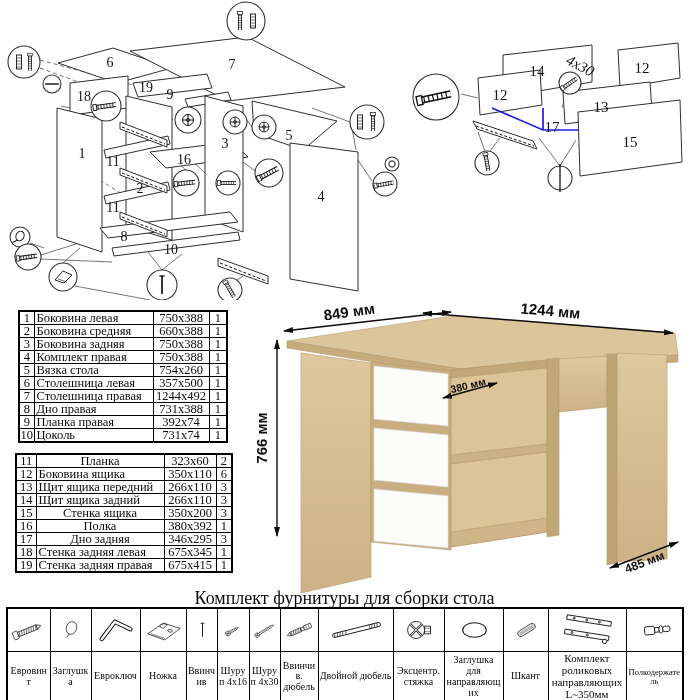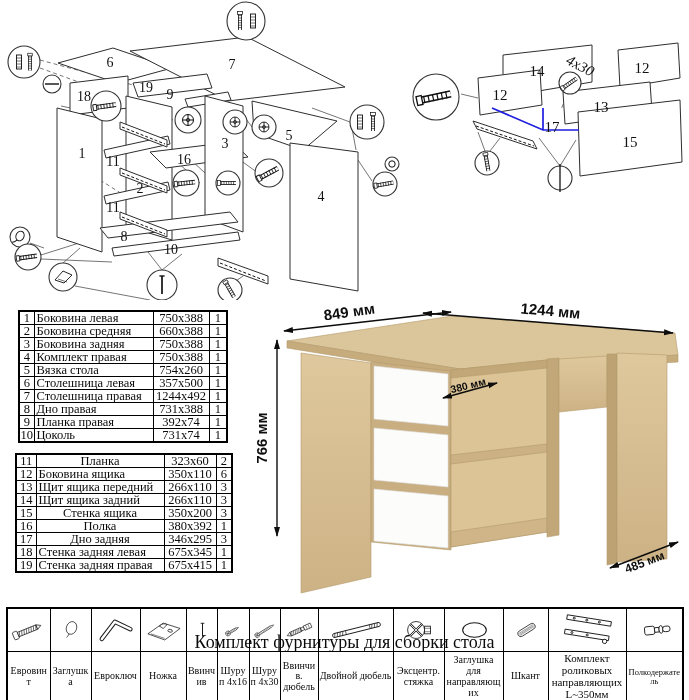--- a/index.html
+++ b/index.html
@@ -10,21 +10,21 @@
   
   .ptable{border-collapse:collapse;border:2px solid #000;table-layout:fixed;}
   .ptable td{border:1px solid #000;height:12px;line-height:12px;font-size:12.5px;
              padding:0 2px;white-space:nowrap;overflow:hidden;}
   .ptable td.c{text-align:center;padding:0;}
   #parts2 tr:nth-child(1) td:nth-child(2),
   #parts2 tr:nth-child(5) td:nth-child(2),
   #parts2 tr:nth-child(6) td:nth-child(2),
   #parts2 tr:nth-child(7) td:nth-child(2){text-align:center;}
   
-  #hw-title{left:0;top:588px;width:689px;text-align:center;font-size:18px;margin-top:44px;}
+  #hw-title{left:0;top:588px;width:689px;text-align:center;font-size:18px;}
   #hwtable{border-collapse:collapse;border:2px solid #000;table-layout:fixed;}
   #hwtable td{border:1px solid #000;text-align:center;vertical-align:middle;padding:0;}
   #hwtable .icell{height:42px;}
   #hwtable .lcell{height:24px;font-size:10px;line-height:1.08;padding:1px;
                   word-wrap:break-word;}
   #hwtable .qcell{height:18px;font-size:14.5px;}
   .hwicon{margin:0 auto;}
   
   .panel{fill:#fff;stroke:#2e2e2e;stroke-width:1;}
   .thin{stroke:#3a3a3a;stroke-width:.7;fill:none;}

